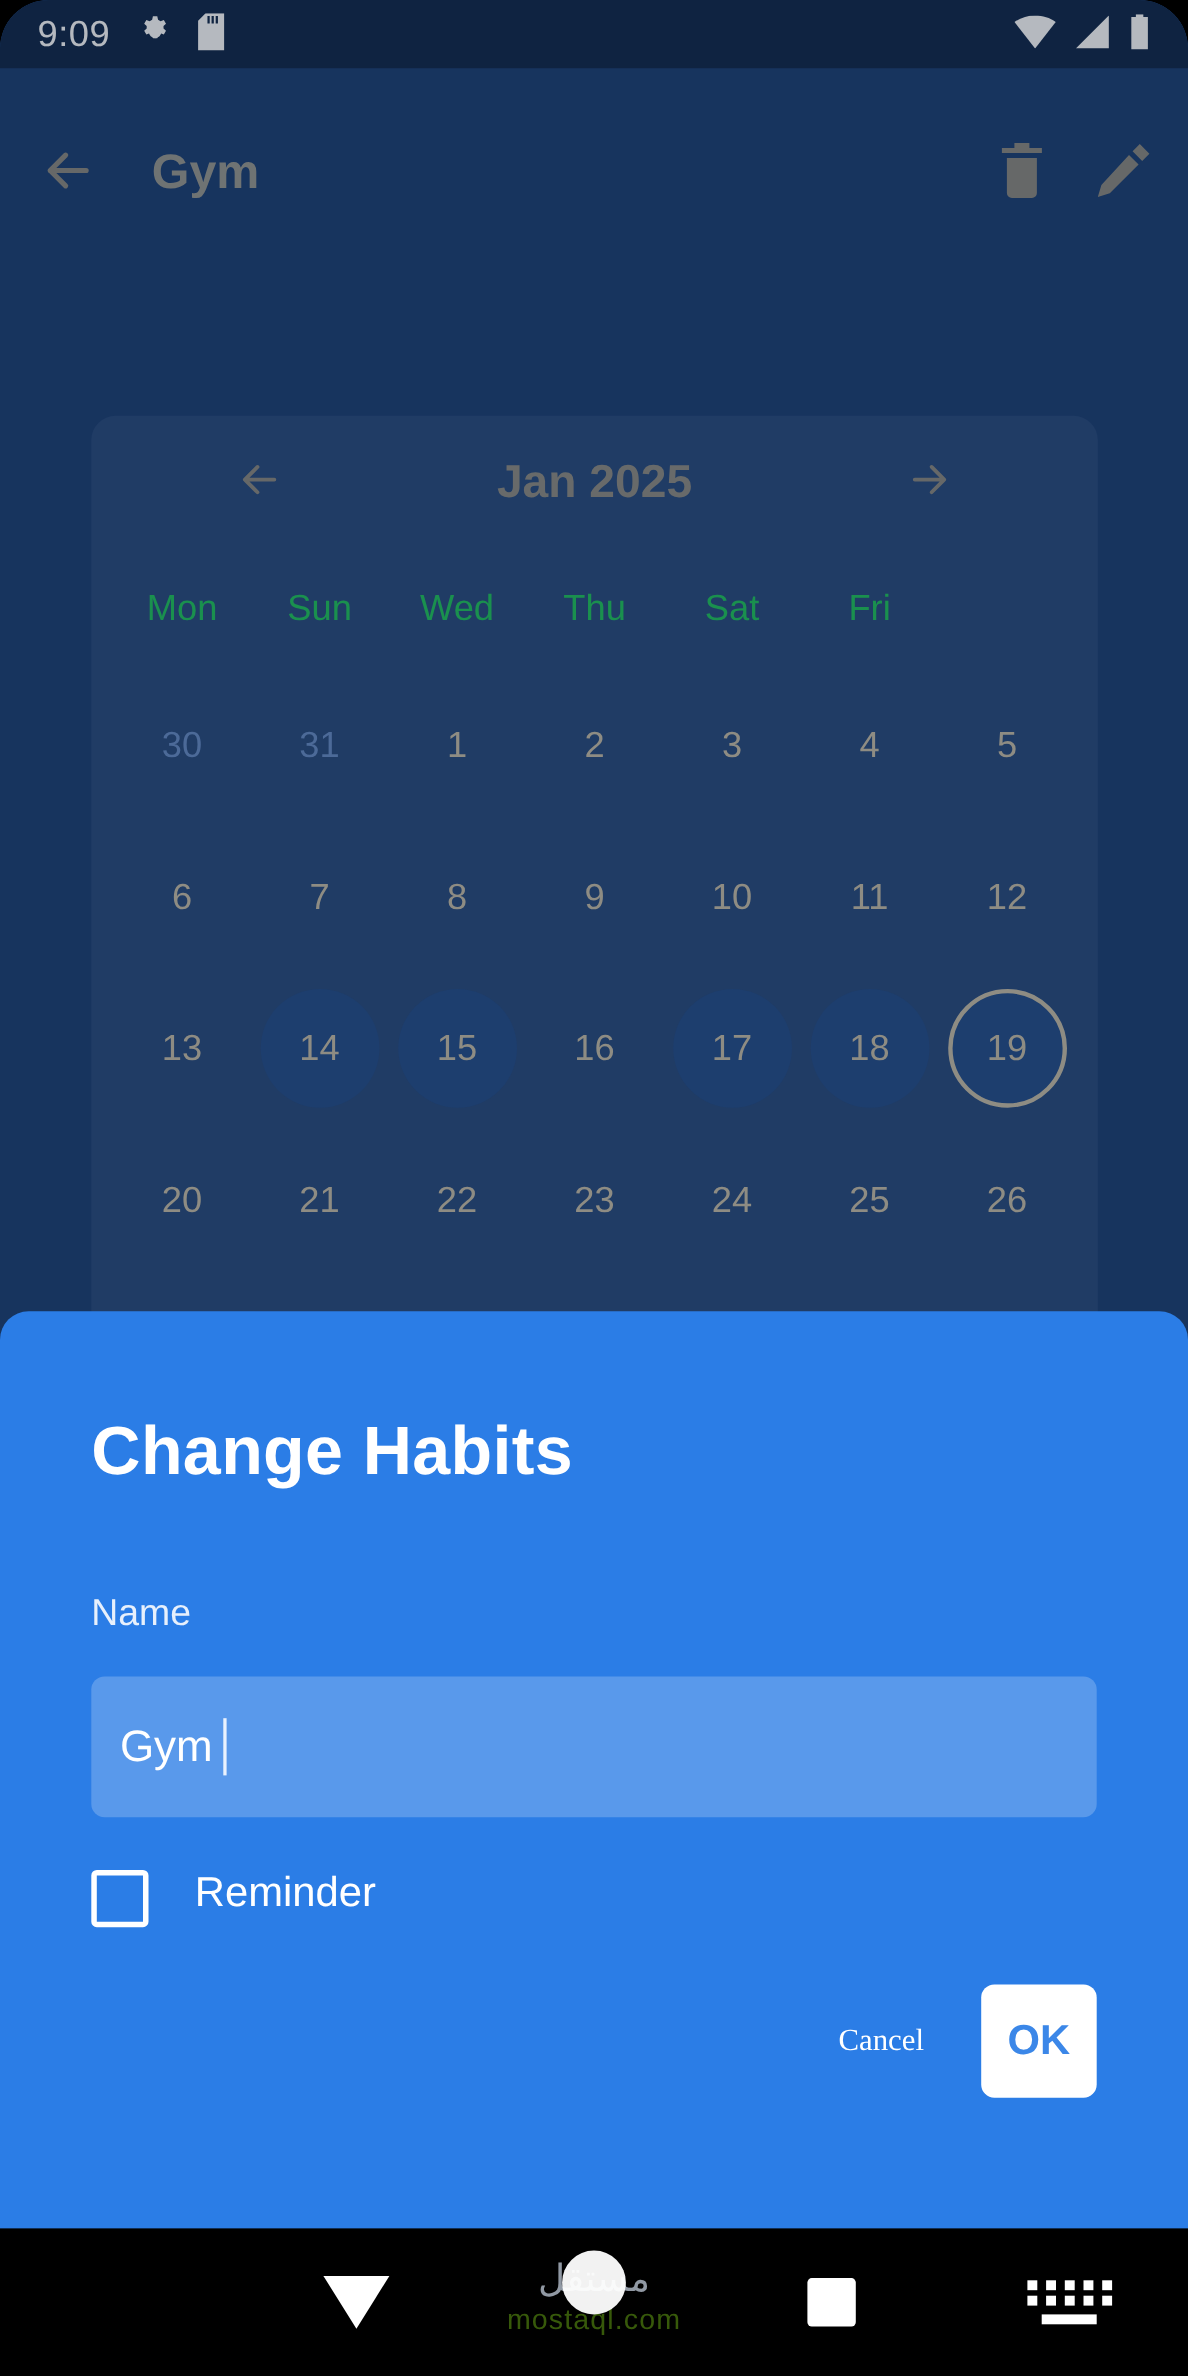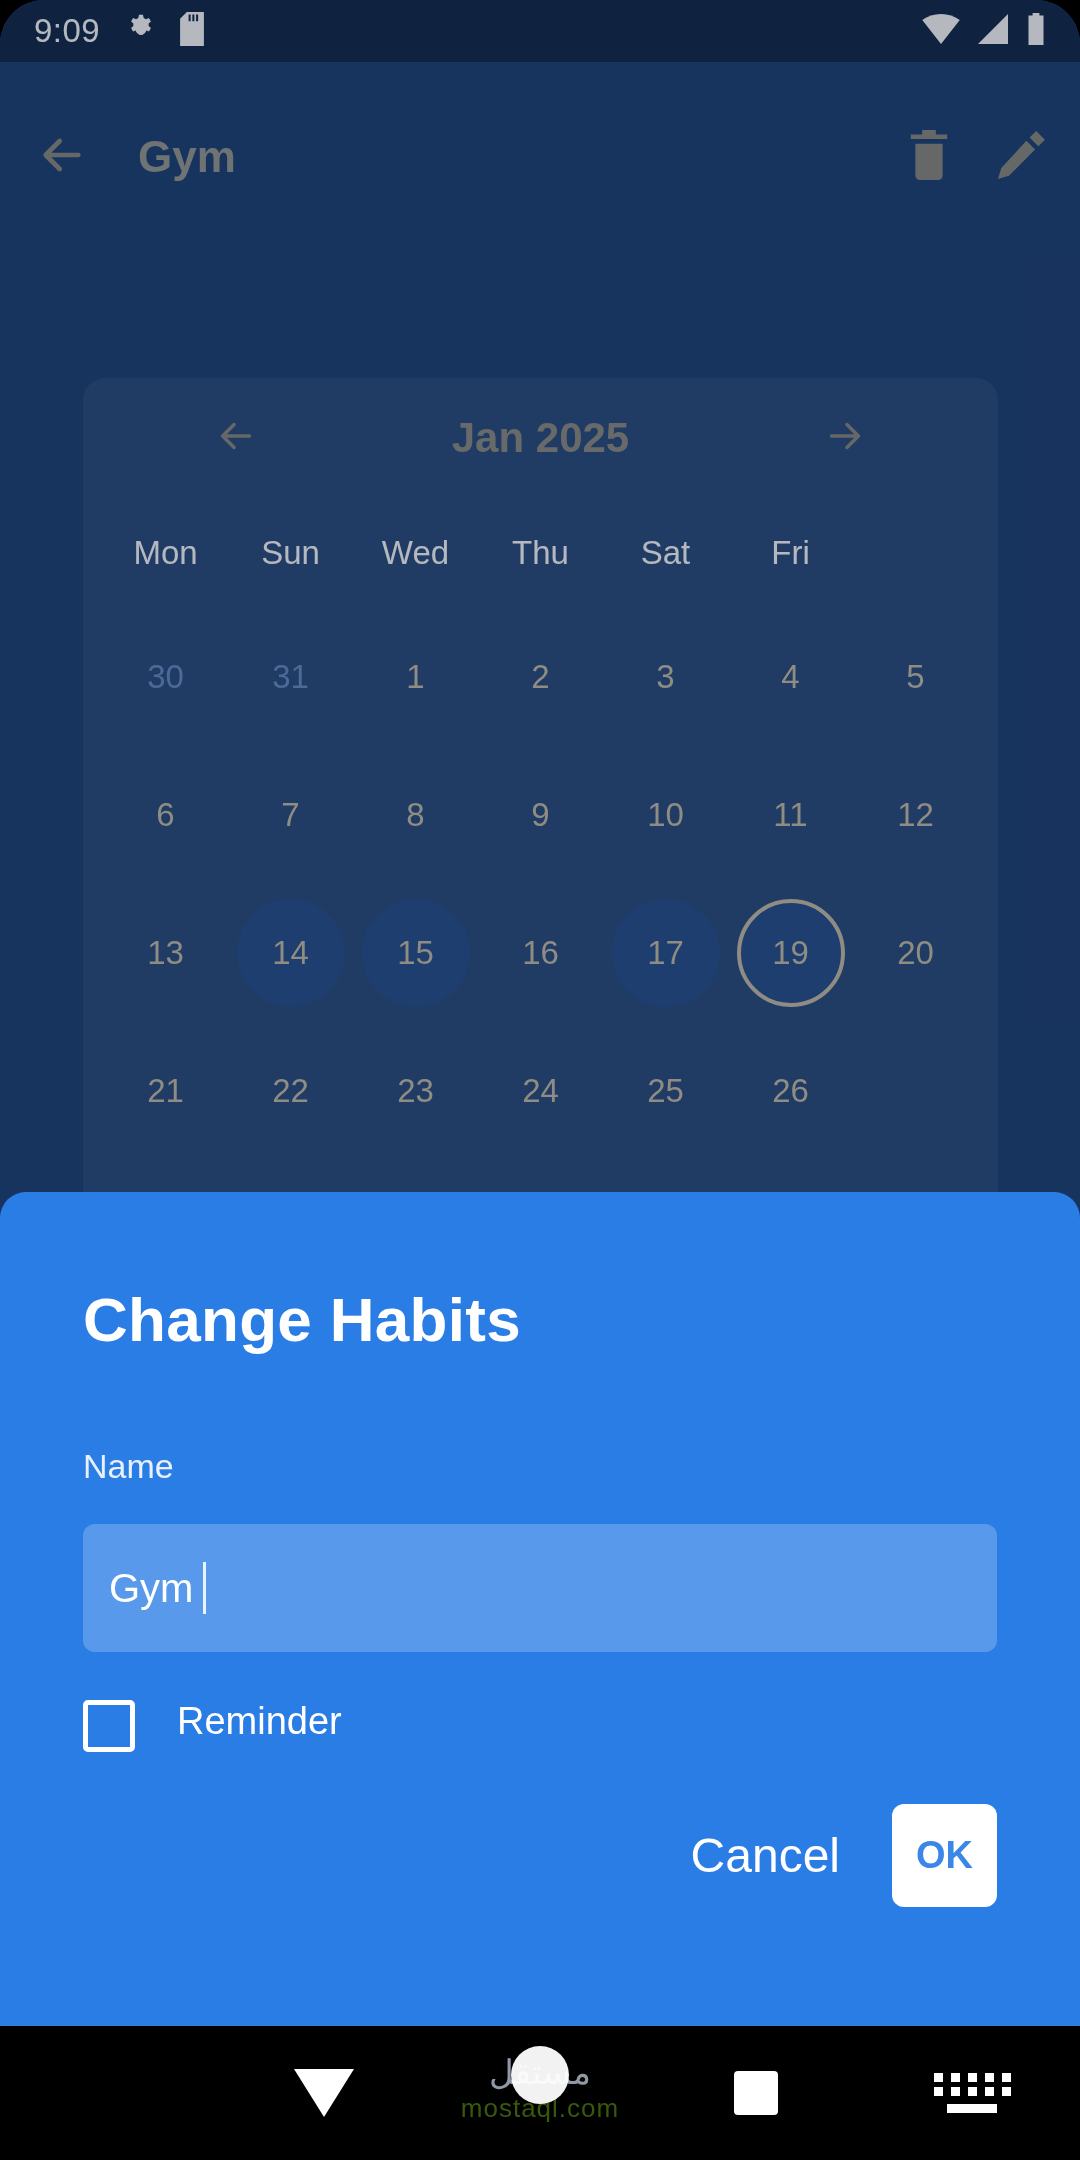--- a/index.html
+++ b/index.html
@@ -63,21 +63,21 @@
   .cal-month {
     color:#918F86; font-size:42px; font-weight:bold;
     font-family:"Liberation Sans", sans-serif;
   }
   .cal-grid {
     display:grid; grid-template-columns:repeat(7,1fr);
     padding:0 20px; row-gap:0;
   }
   .cal-wd {
     height:110px; display:flex; align-items:center; justify-content:center;
-    color:#ffffff; font-size:33px;
+    color:#22c55e; font-size:33px;
   }
   .cal-cell {
     height:138px; display:flex; align-items:center; justify-content:center;
     position:relative;
   }
   .cal-num {
     position:relative; z-index:2;
     color:#8E8C83; font-size:33px;
   }
   .cal-num.muted { color:#4C6A98; }
@@ -131,23 +131,23 @@
   .checkbox {
     width:52px; height:52px; border:5px solid #FFFFFF;
     border-radius:5px; background:transparent;
   }
   .check-label { color:#FFFFFF; font-size:38px; margin-left:42px; }
   .dlg-actions {
     margin-top:52px; display:flex; align-items:center;
     justify-content:flex-end; gap:22px;
   }
   .btn-text {
-    color:#FFFFFF; font-size:48px; padding:22px 30px;
+    color:#FFFFFF; font-size:28px; padding:22px 30px;
     background:transparent; border:none;
-    font-family:Liberation Sans, sans-serif; cursor:pointer;
+    font-family:Liberation Serif, serif; cursor:pointer;
   }
   .btn-filled {
     background:#FFFFFF; color:#3B87E8; font-size:38px; font-weight:bold;
     border:none; border-radius:12px; padding:30px 24px;
     font-family:"Liberation Sans", sans-serif; cursor:pointer;
   }
 
   
   #navbar {
     position:absolute; left:0; bottom:0; width:1080px; height:134px;
@@ -319,20 +319,24 @@
           </div>
           <div class="cal-cell">
             <span class="cal-num">16</span>
           </div>
           <div class="cal-cell">
             <span class="cal-fill"></span>
             <span class="cal-num">17</span>
           </div>
           <div class="cal-cell">
             <span class="cal-fill"></span>
+            <span class="cal-num">18</span>
+          </div>
+          <div class="cal-cell">
+            <span class="cal-fill"></span>
             <span class="cal-ring"></span>
             <span class="cal-num">19</span>
           </div>
           <div class="cal-cell">
             <span class="cal-num">20</span>
           </div>
           <div class="cal-cell">
             <span class="cal-num">21</span>
           </div>
           <div class="cal-cell">

